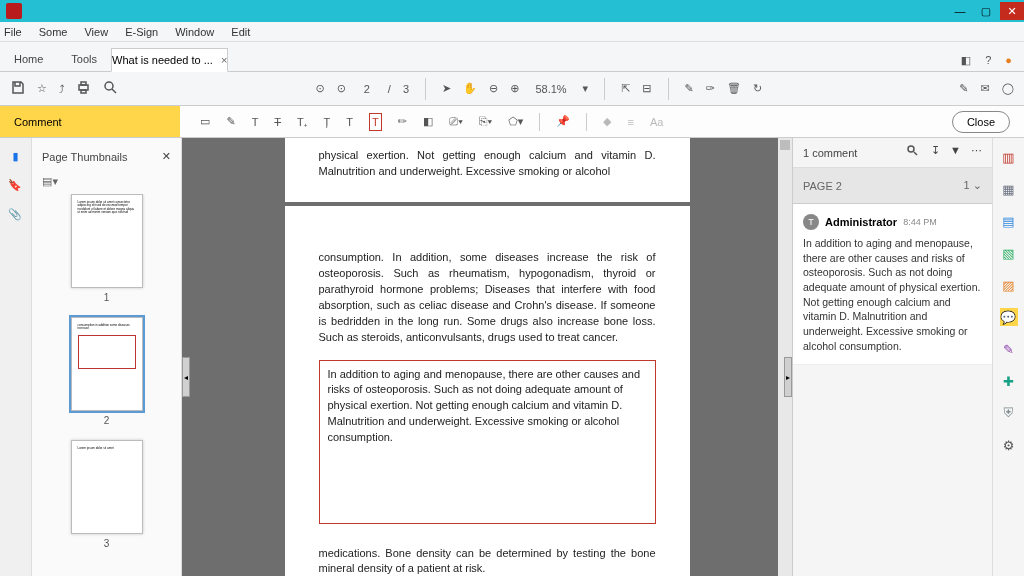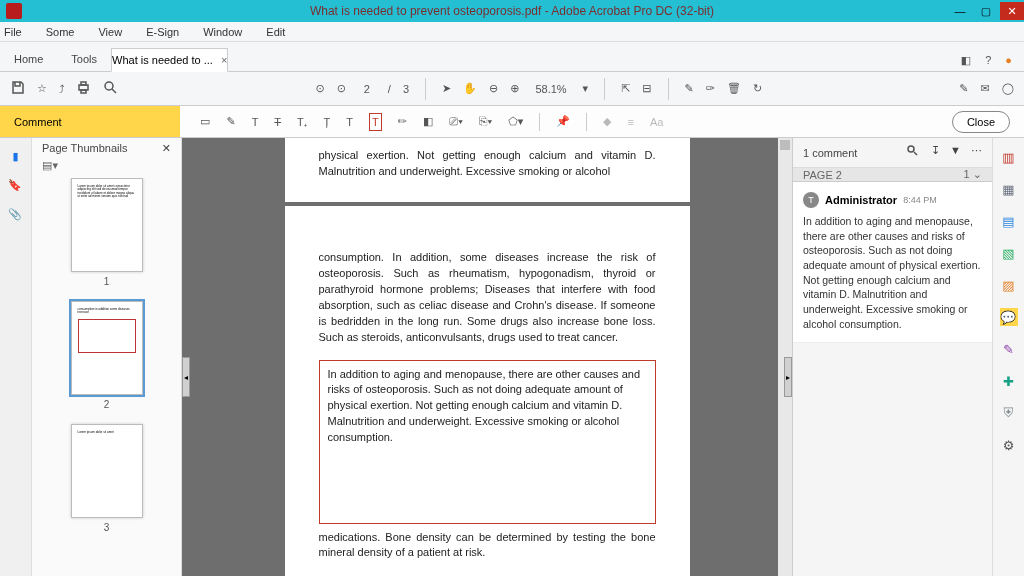--- a/index.html
+++ b/index.html
@@ -3,42 +3,42 @@
 <meta charset="utf-8">
 <style>
 *{box-sizing:border-box;margin:0;padding:0;font-family:"Segoe UI",Arial,sans-serif;font-size:11px}
 body{width:1024px;height:576px;overflow:hidden;background:#fff;display:flex;flex-direction:column}
 .titlebar{height:22px;background:#25bfd4;display:flex;align-items:center;position:relative}
 .titlebar .app-icon{width:16px;height:16px;background:#b91c1c;margin:0 6px;border-radius:2px}
 .titlebar .title{position:absolute;left:50%;transform:translateX(-50%);color:#7a2f2f;font-size:12px}
 .titlebar .winctrl{margin-left:auto;display:flex}
 .titlebar .winbtn{width:24px;height:18px;display:flex;align-items:center;justify-content:center;margin-left:2px}
 .titlebar .winbtn.close{background:#c42b1c;color:#fff}
-.menubar{height:20px;background:#f5f6f7;display:flex;align-items:center;padding:0 4px;border-bottom:1px solid #ddd;gap:24px;color:#333}
+.menubar{height:20px;background:#f5f6f7;display:flex;align-items:center;padding:0 4px;border-bottom:1px solid #ddd;gap:17px;color:#333}
 .menubar span{cursor:default}
 .tabbar{height:30px;background:#f5f6f7;display:flex;align-items:flex-end;border-bottom:1px solid #ccc}
 .tabbar .htab{padding:6px 14px;color:#444}
 .tabbar .doctab{background:#fff;border:1px solid #ccc;border-bottom:1px solid #fff;padding:5px 0;display:flex;align-items:center;gap:8px;margin-bottom:-1px}
 .tabbar .doctab .x{color:#666}
 .tabbar .right-icons{margin-left:auto;display:flex;gap:14px;padding:0 12px 4px 0;color:#555}
 .toolbar{height:34px;background:#f5f6f7;border-bottom:1px solid #ccc;display:flex;align-items:center;padding:0 10px;gap:12px;color:#555}
 .toolbar .sep{width:1px;height:22px;background:#ccc;margin:0 4px}
 .toolbar .page-input{width:18px;text-align:center;border:none;background:transparent}
 .toolbar .zoom{padding:2px 4px}
 .toolbar .spacer{flex:1}
 .commentbar{height:32px;background:#fdfdfd;border-bottom:1px solid #ccc;display:flex;align-items:center}
 .commentbar .label{background:#ffd54a;height:100%;display:flex;align-items:center;padding:0 14px;font-weight:400;width:180px}
 .commentbar .tools{flex:1;display:flex;align-items:center;gap:16px;padding-left:20px;color:#555}
 .commentbar .tools .active{border:1px solid #c0392b;padding:2px}
 .closebtn{margin:0 14px;border:1px solid #888;border-radius:12px;padding:4px 14px;background:#fff}
 .main{flex:1;display:flex;min-height:0}
 .leftrail{width:32px;background:#f0f0f0;border-right:1px solid #ddd;display:flex;flex-direction:column;align-items:center;gap:16px;padding-top:12px;color:#555}
 .leftrail .on{color:#1a73e8}
 .thumbs{width:150px;background:#fafafa;border-right:1px solid #ddd;display:flex;flex-direction:column}
-.thumbs .hdr{display:flex;align-items:flex-start;padding:4px 10px;color:#444}
+.thumbs .hdr{display:flex;align-items:center;padding:12px 10px;color:#444}
 .thumbs .hdr .x{margin-left:auto}
 .thumbs .ctrl{padding:0 10px 6px;color:#666}
 .thumbs .list{flex:1;overflow:auto;display:flex;flex-direction:column;align-items:center;gap:4px}
 .thumb{width:72px;height:94px;background:#fff;border:1px solid #bbb;box-shadow:0 0 3px rgba(0,0,0,.2);padding:6px;font-size:3px;line-height:1.1;overflow:hidden}
 .thumb.sel{outline:2px solid #5b9bd5}
 .thumb .box{border:1px solid #b33;height:34px;margin-top:4px}
 .thumbnum{font-size:10px;color:#555;margin-bottom:10px}
 .docarea{flex:1;background:#6e6e6e;position:relative;display:flex;justify-content:center;overflow:hidden}
 .docarea .handle{position:absolute;top:50%;width:8px;height:40px;background:#d0d0d0;border:1px solid #999;display:flex;align-items:center;justify-content:center;font-size:8px}
 .docarea .handle.l{left:0}
@@ -46,39 +46,38 @@
 .page-wrap{width:405px;display:flex;flex-direction:column;margin-top:0}
 .page{background:#fff;padding:10px 34px;font-size:11px;line-height:1.45;color:#222;text-align:justify}
 .page.p1{border-bottom:4px solid #6e6e6e;padding-bottom:22px;padding-top:10px}
 .page.p2{padding-top:44px;flex:1}
 .textbox{border:1px solid #c0392b;padding:6px 8px;margin-top:14px;min-height:164px;text-align:left}
 .scrollv{position:absolute;right:0;top:0;bottom:0;width:14px;background:#e8e8e8}
 .scrollv .sthumb{position:absolute;top:2px;left:2px;right:2px;height:10px;background:#bdbdbd}
 .comments{width:200px;background:#f5f5f5;border-left:1px solid #ccc;display:flex;flex-direction:column}
 .comments .chdr{height:30px;border-bottom:1px solid #ddd;display:flex;align-items:center;padding:0 10px;color:#444}
 .comments .chdr .ico{margin-left:auto;display:flex;gap:10px}
-.comments .pgrow{height:14px;background:#e6e6e6;border-bottom:1px solid #ccc;display:flex;align-items:center;padding:0 10px;font-size:10px;color:#666}
+.comments .pgrow{height:36px;background:#e6e6e6;border-bottom:1px solid #ccc;display:flex;align-items:center;padding:0 10px;font-size:10px;color:#666}
 .comments .pgrow .ct{margin-left:auto}
 .comment-item{padding:10px;background:#fff;border-bottom:1px solid #eee}
 .comment-item .who{display:flex;align-items:center;gap:6px;margin-bottom:6px}
 .comment-item .avatar{width:16px;height:16px;border-radius:50%;background:#888;color:#fff;display:flex;align-items:center;justify-content:center;font-size:9px}
 .comment-item .name{font-weight:600}
 .comment-item .time{color:#888;font-size:9px}
 .comment-item .body{font-size:10.5px;line-height:1.4;color:#333}
 .rightrail{width:32px;background:#f5f5f5;border-left:1px solid #ddd;display:flex;flex-direction:column;align-items:center;gap:14px;padding-top:10px}
 .rightrail .ic{width:18px;height:18px;display:flex;align-items:center;justify-content:center;font-size:13px}
 .rightrail .yellow{background:#ffd54a;color:#333}
 svg{width:15px;height:15px;stroke:#555;fill:none;stroke-width:1.5}
 </style>
 </head>
 <body>
 
 <div class="titlebar">
   <div class="app-icon"></div>
-  <div class="title">What is needed to prevent osteoporosis.pdf - Adobe Acrobat Pro DC (32-bit)</div>
   <div class="winctrl">
     <div class="winbtn">—</div>
     <div class="winbtn">▢</div>
     <div class="winbtn close">✕</div>
   </div>
 </div>
 
 <div class="menubar">
   <span>File</span>
   <span>Some</span>
@@ -196,21 +195,21 @@
     <div class="handle l">◂</div>
     <div class="page-wrap">
       <div class="page p1">
         <div>physical exertion. Not getting enough calcium and vitamin D. Malnutrition and underweight. Excessive smoking or alcohol</div>
       </div>
       <div class="page p2">
         <div>consumption. In addition, some diseases increase the risk of osteoporosis. Such as rheumatism, hypogonadism, thyroid or parathyroid hormone problems; Diseases that interfere with food absorption, such as celiac disease and Crohn's disease. If someone is bedridden in the long run. Some drugs also increase bone loss. Such as steroids, anticonvulsants, drugs used to treat cancer.</div>
         <div class="textbox">
           <span>In addition to aging and menopause, there are other causes and risks of osteoporosis. Such as not doing adequate amount of physical exertion. Not getting enough calcium and vitamin D. Malnutrition and underweight. Excessive smoking or alcohol consumption.</span>
         </div>
-        <div style="margin-top:6px">medications. Bone density can be determined by testing the bone mineral density of a patient at risk.</div>
+        <div style="margin-top:22px">medications. Bone density can be determined by testing the bone mineral density of a patient at risk.</div>
       </div>
     </div>
     <div class="scrollv">
         <div class="sthumb"></div>
       </div>
     <div class="handle r">▸</div>
   </div>
 
   <div class="comments">
     <div class="chdr">

